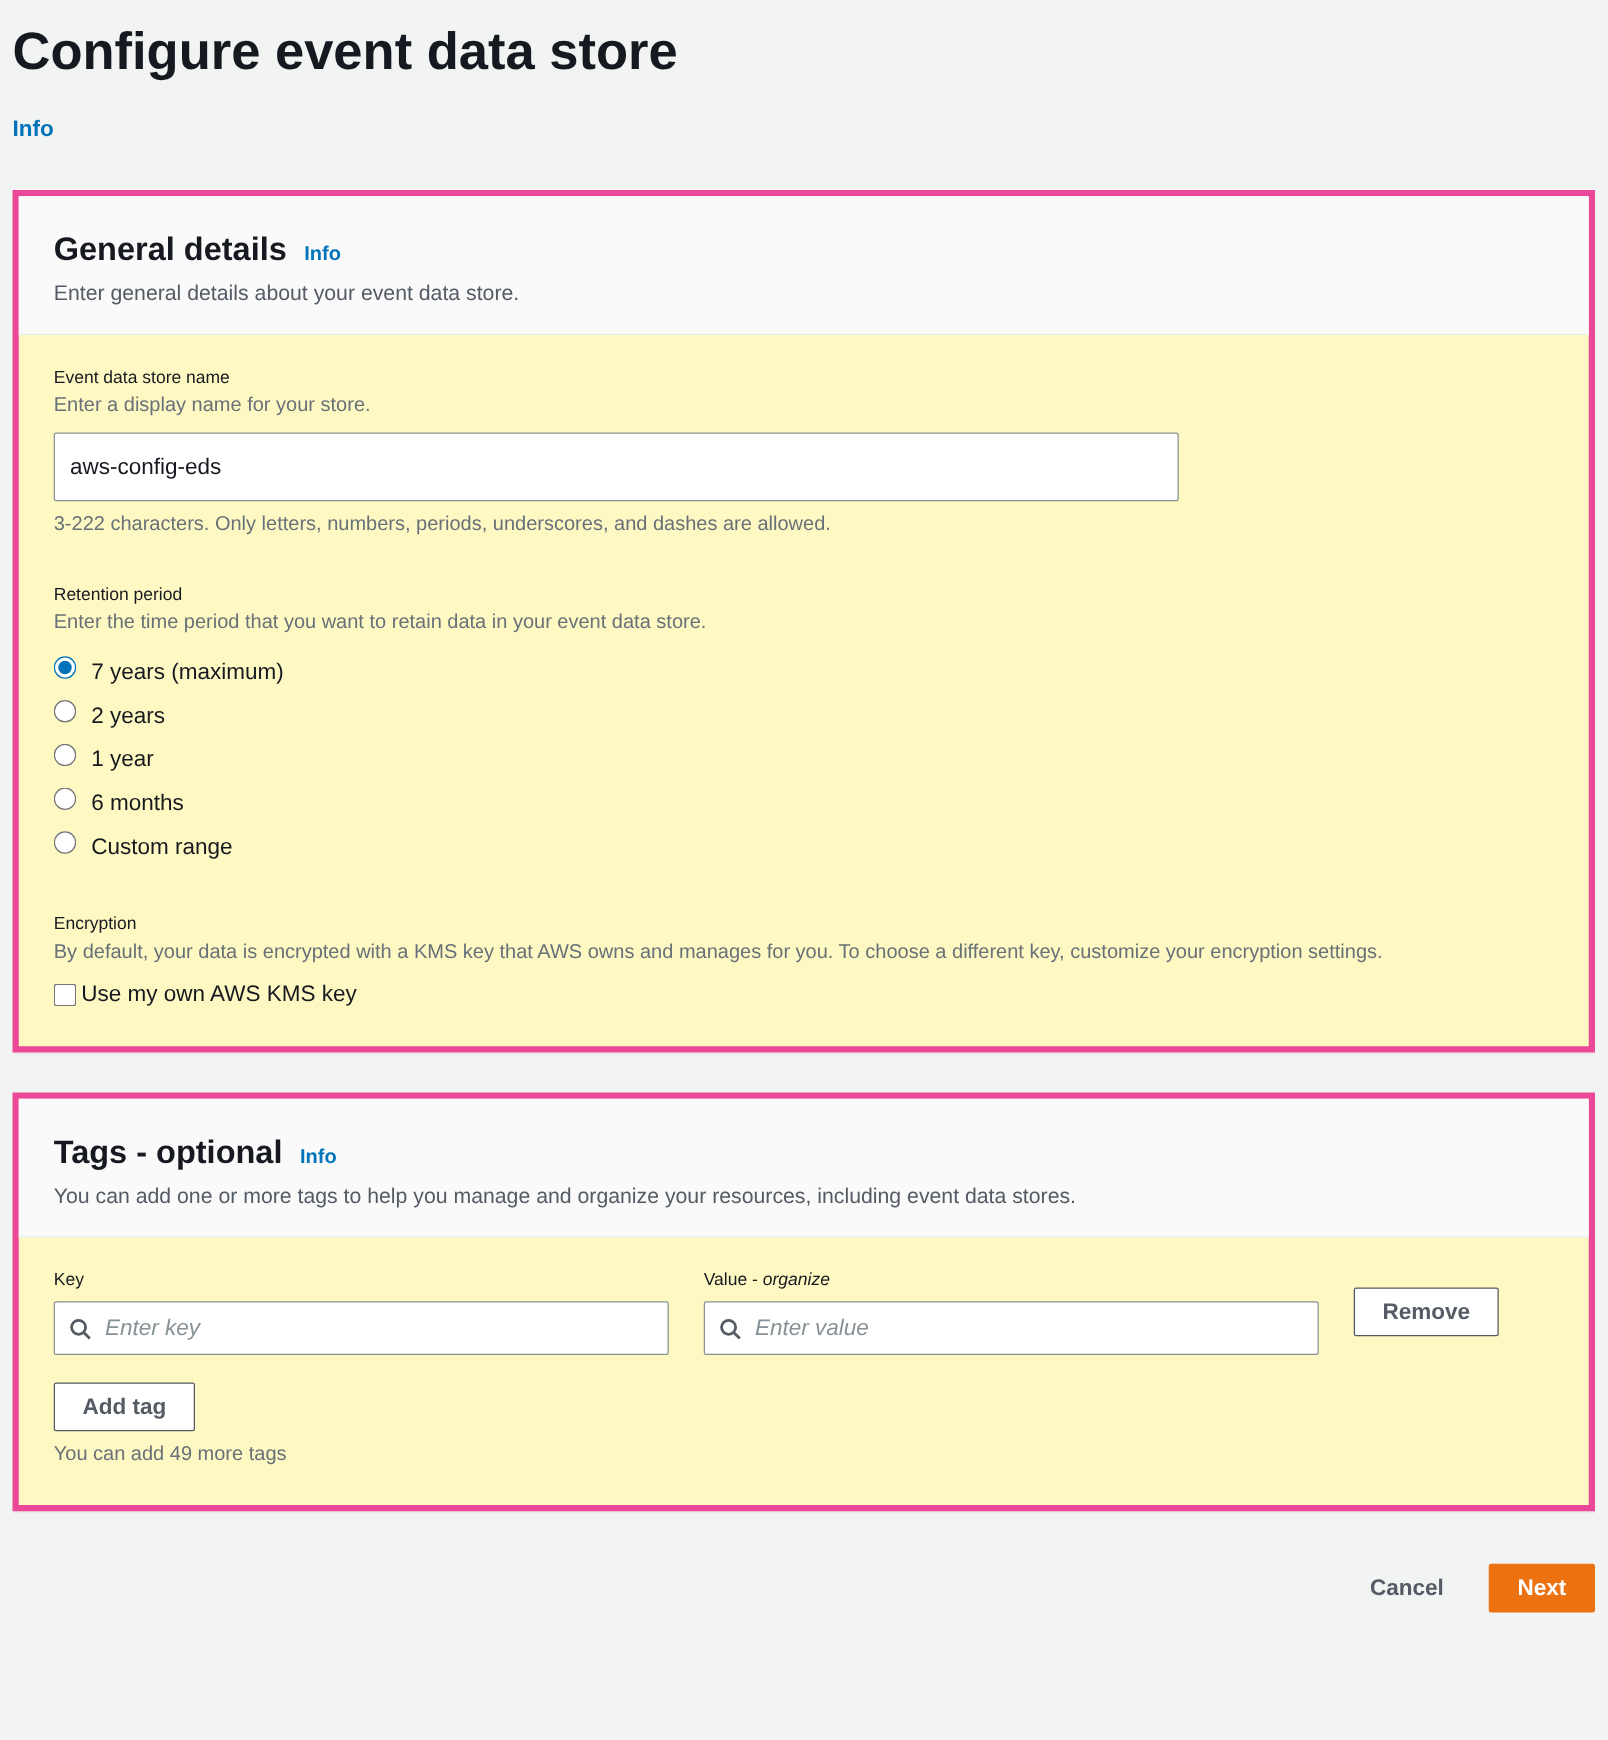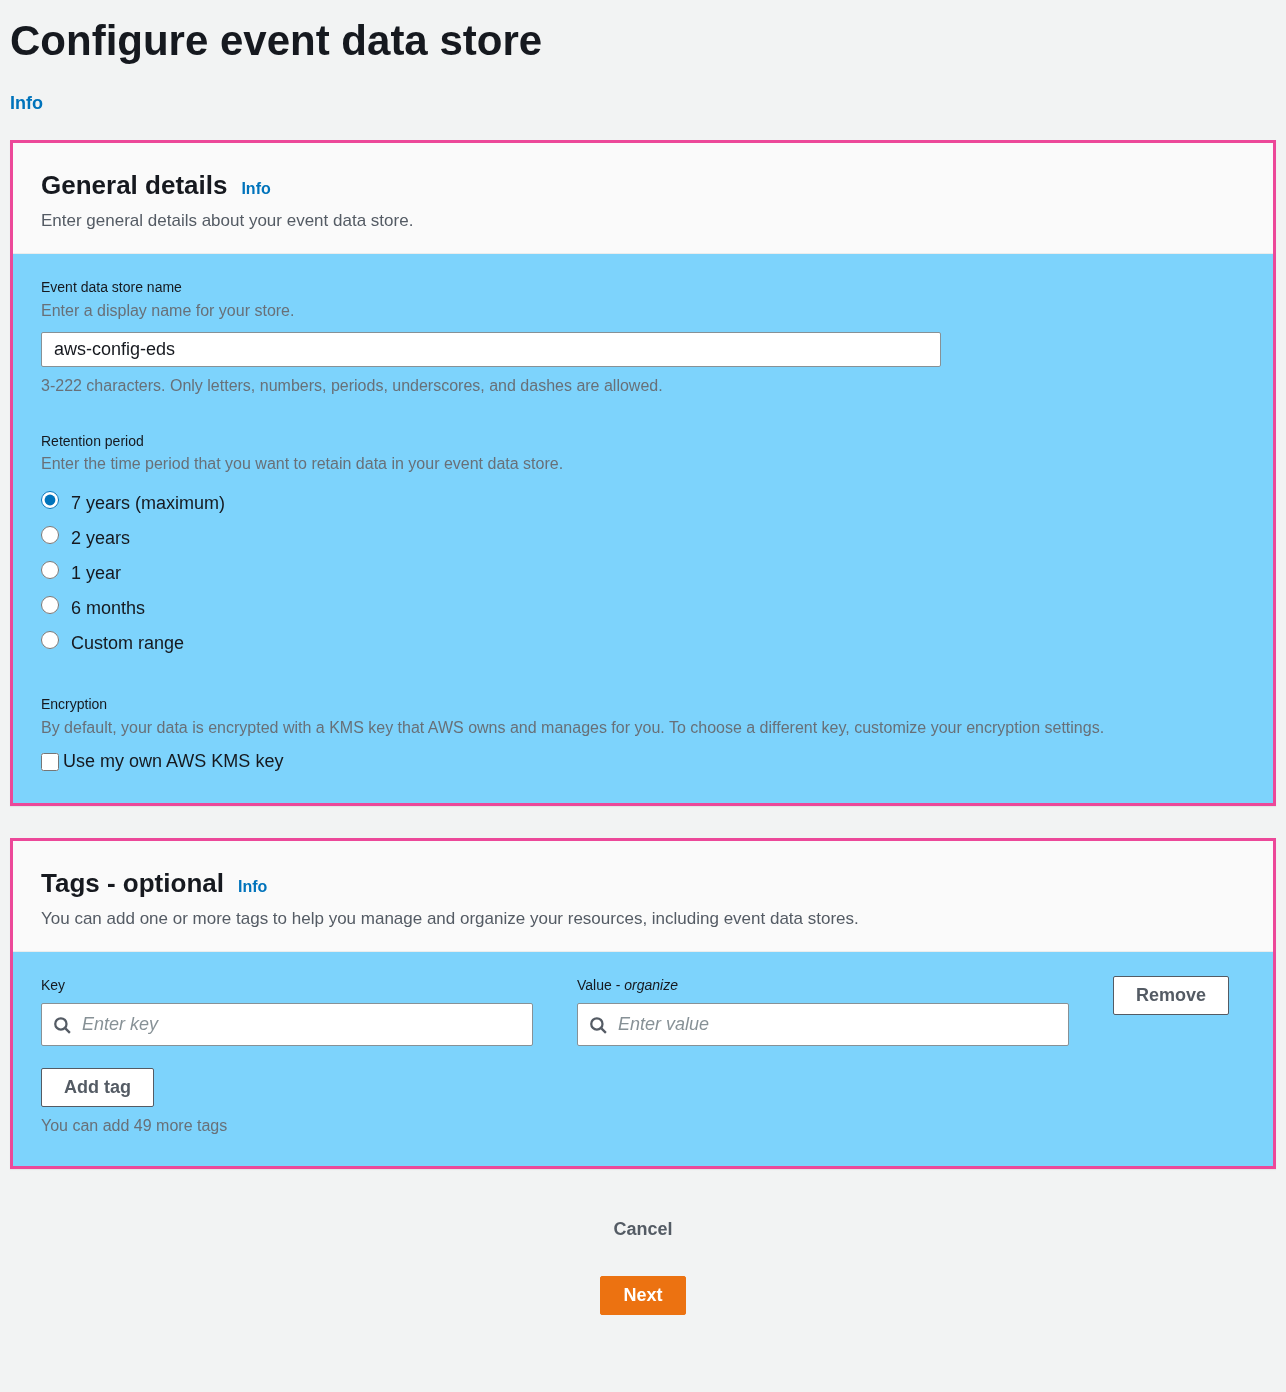--- a/index.html
+++ b/index.html
@@ -25,24 +25,24 @@
     color: #16191f;
   }
   .info-link {
     color: #0073bb;
     font-size: 18px;
     font-weight: 700;
     text-decoration: none;
     cursor: pointer;
   }
   .panel {
-    background: #7dd3fc;
-    border: 3px solid #ec4899;
+    background: #fef9c3;
+    border: 5px solid #ec4899;
     box-shadow: 0 1px 1px rgba(0,0,0,0.05);
-    margin: 4px 10px 32px 10px;
+    margin: 16px 10px 32px 10px;
   }
   .panel-header {
     padding: 24px 28px 20px 28px;
     background: #fafafa;
     border-bottom: 1px solid #eaeded;
   }
   .panel-header .title-row {
     display: flex;
     align-items: baseline;
     gap: 14px;
@@ -69,21 +69,21 @@
     margin-bottom: 2px;
   }
   .field-hint {
     font-size: 16px;
     color: #687078;
     margin-bottom: 10px;
   }
   .text-input {
     width: 900px;
     max-width: 100%;
-    padding: 6px 12px;
+    padding: 16px 12px;
     font-size: 18px;
     border: 1px solid #879196;
     border-radius: 2px;
     background: #fff;
     color: #16191f;
   }
   .constraint {
     font-size: 16px;
     color: #687078;
     margin-top: 8px;
@@ -117,22 +117,22 @@
     height: 18px;
     cursor: pointer;
     accent-color: #0073bb;
   }
   .checkbox-row label {
     font-size: 18px;
     cursor: pointer;
   }
   .tag-row {
     display: flex;
-    gap: 44px;
-    align-items: flex-start;
+    gap: 28px;
+    align-items: center;
   }
   .tag-col { display: flex; flex-direction: column; }
   .tag-col .field-label { margin-bottom: 8px; }
   .optional-italic { font-style: italic; font-weight: 400; }
   .search-input-wrap {
     position: relative;
     width: 492px;
   }
   .search-input-wrap .search-icon {
     position: absolute;
@@ -181,24 +181,23 @@
   }
   .add-tag-btn { margin-top: 22px; }
   .tags-more {
     font-size: 16px;
     color: #687078;
     margin-top: 8px;
   }
   .footer-actions {
     display: flex;
     justify-content: flex-end;
-    gap: 28px;
+    gap: 18px;
     padding: 10px 10px 20px 10px;
     align-items: center;
-    flex-direction: column;
   }
 </style>
 </head>
 <body>
 
 <div class="page-header">
   <h1>Configure event data store</h1>
   <a class="info-link">Info</a>
 </div>
 

